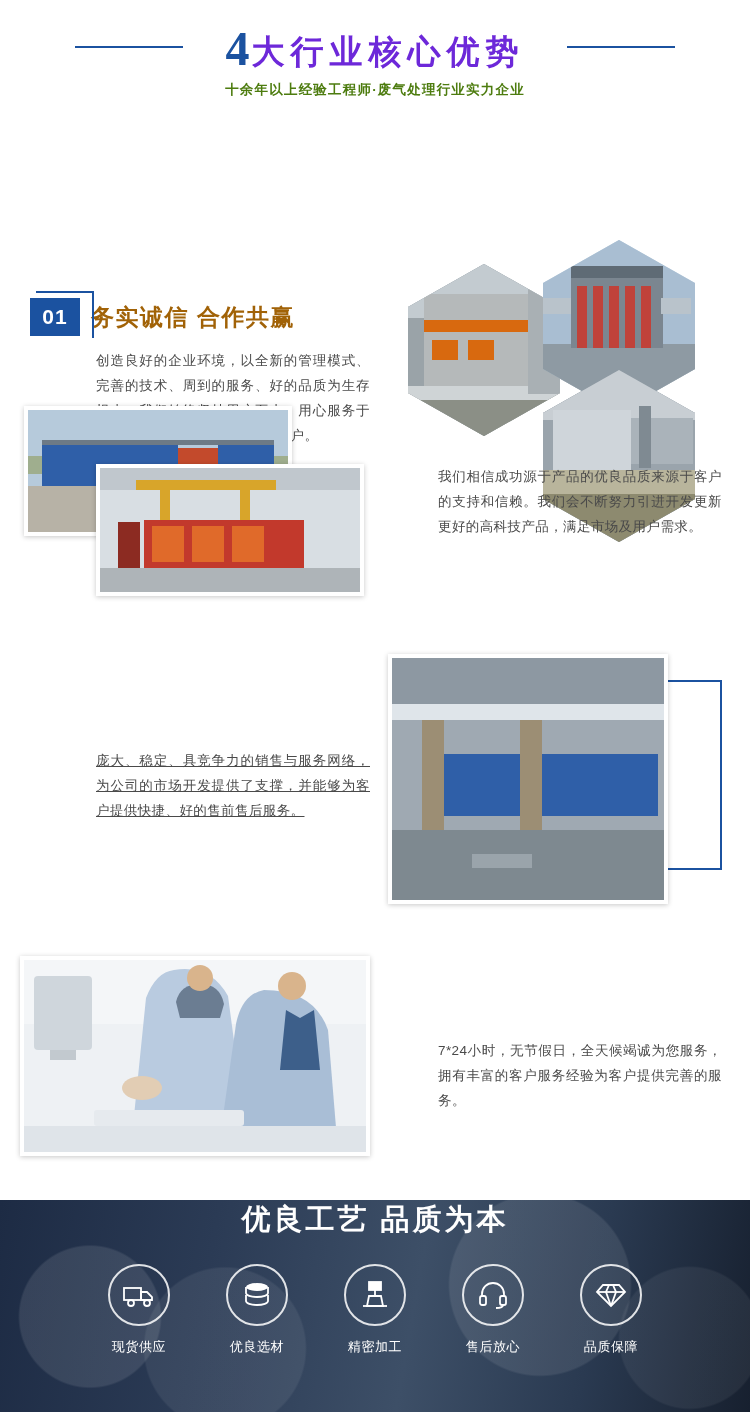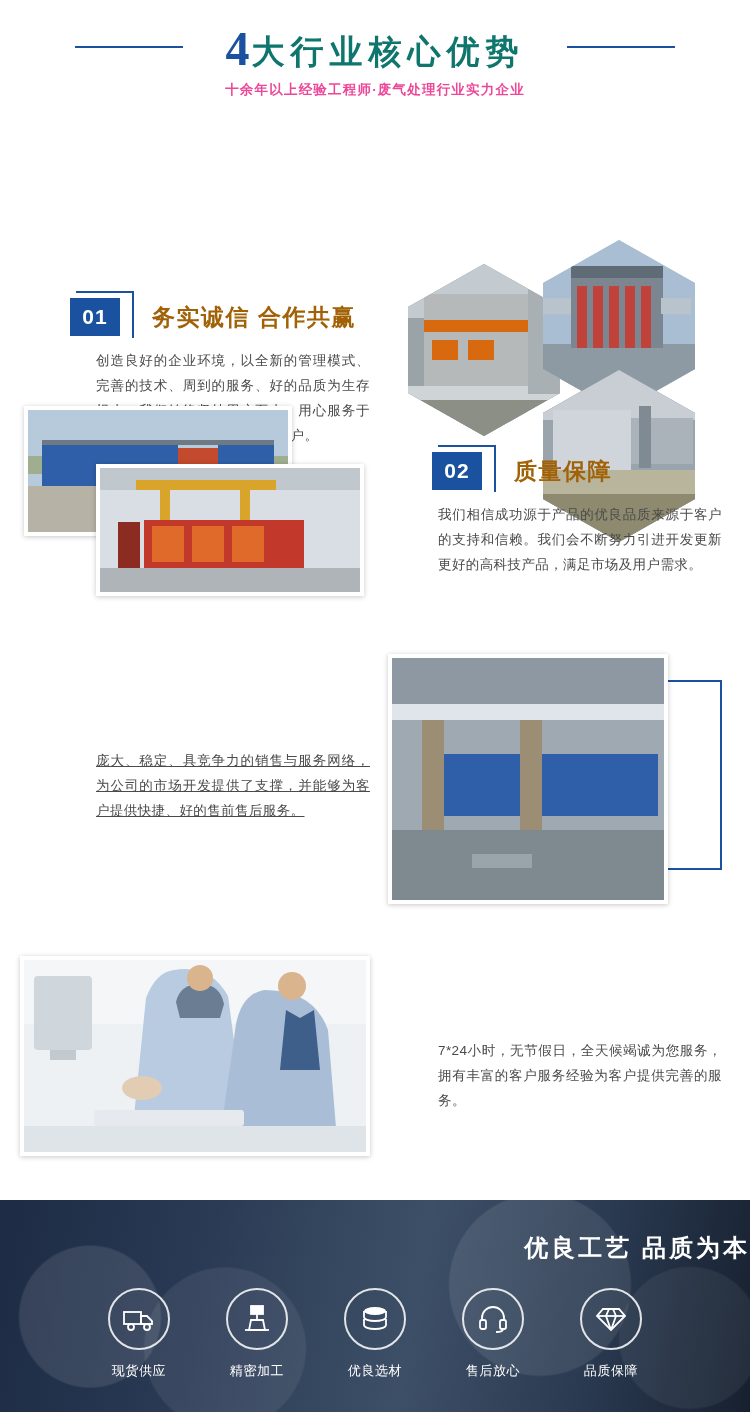--- a/index.html
+++ b/index.html
@@ -31,28 +31,28 @@
     font-size: 48px;
     font-weight: bold;
     color: #1b52a0;
     line-height: 46px;
     letter-spacing: 0;
     font-family: "Liberation Serif", serif;
   }
   .title-main {
     font-size: 33px;
     font-weight: bold;
-    color: #0f766e;
+    color: #6d28d9;
     letter-spacing: 6px;
     line-height: 40px;
   }
   .title-sub {
     margin-top: 9px;
     font-size: 13.5px;
-    color: #ec4899;
+    color: #4d7c0f;
     letter-spacing: 1.2px;
     font-weight: bold;
   }
   .title-rule {
     position: absolute;
     top: 46px;
     height: 2px;
     background: #1b52a0;
     width: 108px;
   }
@@ -87,22 +87,21 @@
     top: -7px;
     width: 56px;
     height: 45px;
     border-top: 2px solid #1b52a0;
     border-right: 2px solid #1b52a0;
     pointer-events: none;
   }
   .head-line {
     display: flex;
     align-items: flex-start;
-    gap: 32px;
-    margin-left: 40px;
+    gap: 11px;
   }
   .sec-title {
     font-size: 23px;
     font-weight: bold;
     color: #a16207;
     letter-spacing: 1.5px;
     line-height: 34px;
     padding-top: 2px;
   }
   .sec-body {
@@ -155,24 +154,23 @@
     content: "";
     position: absolute; inset: 0;
     background:
       radial-gradient(circle at 12% 55%, rgba(255,255,255,0.10) 0 70px, transparent 72px),
       radial-gradient(circle at 30% 70%, rgba(255,255,255,0.07) 0 80px, transparent 82px),
       radial-gradient(circle at 72% 40%, rgba(255,255,255,0.09) 0 90px, transparent 92px),
       radial-gradient(circle at 92% 65%, rgba(255,255,255,0.06) 0 70px, transparent 72px);
   }
   .footer-title {
     position: relative;
-    margin-top: 32px;
-    text-align: right;
+    text-align: center;
     color: #ffffff;
-    font-size: 24px;
+    font-size: 29px;
     font-weight: bold;
     letter-spacing: 3px;
   }
   .footer-items {
     position: relative;
     margin-top: 24px;
     display: flex;
     justify-content: center;
     gap: 34px;
   }
@@ -286,26 +284,20 @@
       <rect x="44" y="52" width="160" height="48" fill="#c2392c"></rect>
       <rect x="52" y="58" width="32" height="36" fill="#e06a2a"></rect>
       <rect x="92" y="58" width="32" height="36" fill="#e06a2a"></rect>
       <rect x="132" y="58" width="32" height="36" fill="#e06a2a"></rect>
       <rect x="0" y="100" width="260" height="24" fill="#aeb4b8"></rect>
       <rect x="18" y="54" width="22" height="46" fill="#8c2b22"></rect>
     </svg>
   </div>
 
   <div class="text-col" style="left:392px; top:40px; width:330px;">
-    <div class="head-line">
-      <span class="numwrap">
-        <span class="numtag">02</span>
-      </span>
-      <span class="sec-title">质量保障</span>
-    </div>
     <div class="sec-body" style="margin-top:12px; padding-left:46px;">我们相信成功源于产品的优良品质来源于客户的支持和信赖。我们会不断努力引进开发更新更好的高科技产品，满足市场及用户需求。</div>
   </div>
 </div>
 
 <div class="block" style="height:280px">
 
   <div class="frame-accent" style="left:520px; top:18px; width:202px; height:190px;"></div>
 
   <div class="photo ph-blue" style="left:388px; top:-8px; width:280px; height:250px;">
     <svg width="272" height="242" viewBox="0 0 272 242" aria-hidden="true">
@@ -363,39 +355,39 @@
           <path d="M19 11h6l5 5v3h-11z"></path>
           <circle cx="9" cy="22" r="3"></circle>
           <circle cx="25" cy="22" r="3"></circle>
         </svg>
       </div>
       <div class="f-label">现货供应</div>
     </div>
 
     <div class="f-item">
       <div class="f-circle">
+        <svg width="32" height="28" viewBox="0 0 32 28" fill="none" stroke="#ffffff" stroke-width="1.8">
+          <ellipse cx="16" cy="6" rx="11" ry="4" fill="#ffffff" stroke="none"></ellipse>
+          <path d="M5 6v6c0 2.2 4.9 4 11 4s11-1.8 11-4V6"></path>
+          <path d="M5 14v6c0 2.2 4.9 4 11 4s11-1.8 11-4v-6"></path>
+        </svg>
+      </div>
+      <div class="f-label">优良选材</div>
+    </div>
+
+    <div class="f-item">
+      <div class="f-circle">
         <svg width="30" height="30" viewBox="0 0 30 30" fill="none" stroke="#ffffff" stroke-width="1.8">
           <rect x="9" y="2" width="12" height="8" fill="#ffffff"></rect>
           <path d="M15 10v6"></path>
           <path d="M9 16h12l2 10H7z"></path>
           <path d="M3 26h24"></path>
         </svg>
       </div>
       <div class="f-label">精密加工</div>
-    </div>
-
-    <div class="f-item">
-      <div class="f-circle">
-        <svg width="32" height="28" viewBox="0 0 32 28" fill="none" stroke="#ffffff" stroke-width="1.8">
-          <ellipse cx="16" cy="6" rx="11" ry="4" fill="#ffffff" stroke="none"></ellipse>
-          <path d="M5 6v6c0 2.2 4.9 4 11 4s11-1.8 11-4V6"></path>
-          <path d="M5 14v6c0 2.2 4.9 4 11 4s11-1.8 11-4v-6"></path>
-        </svg>
-      </div>
-      <div class="f-label">优良选材</div>
     </div>
 
     <div class="f-item">
       <div class="f-circle">
         <svg width="30" height="28" viewBox="0 0 30 28" fill="none" stroke="#ffffff" stroke-width="1.8">
           <path d="M4 16v-3a11 11 0 0 1 22 0v3"></path>
           <rect x="2" y="15" width="6" height="9" rx="2"></rect>
           <rect x="22" y="15" width="6" height="9" rx="2"></rect>
           <path d="M25 24c0 2-3 3-7 3"></path>
         </svg>

